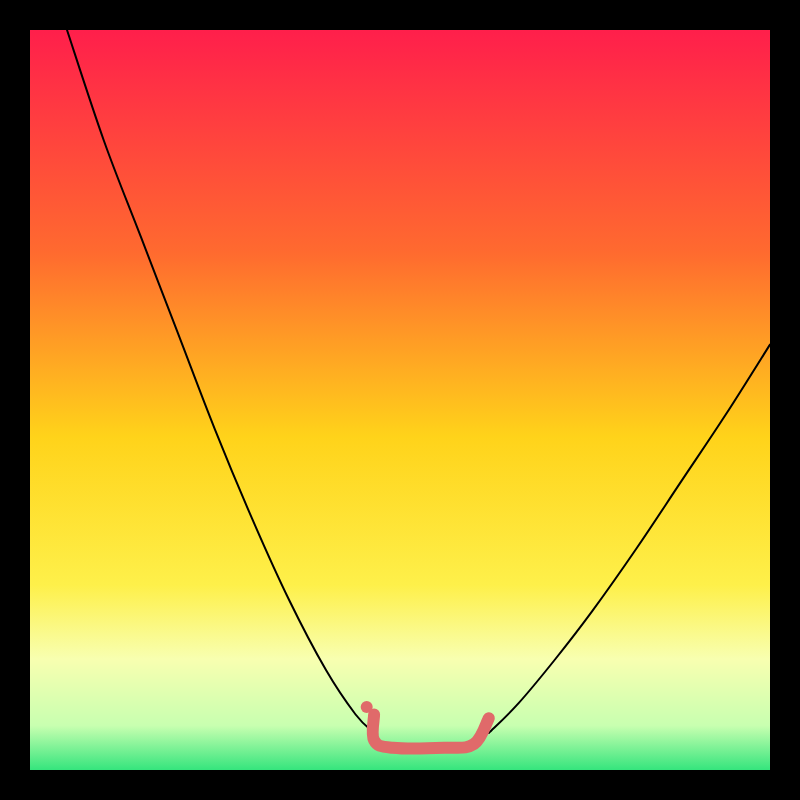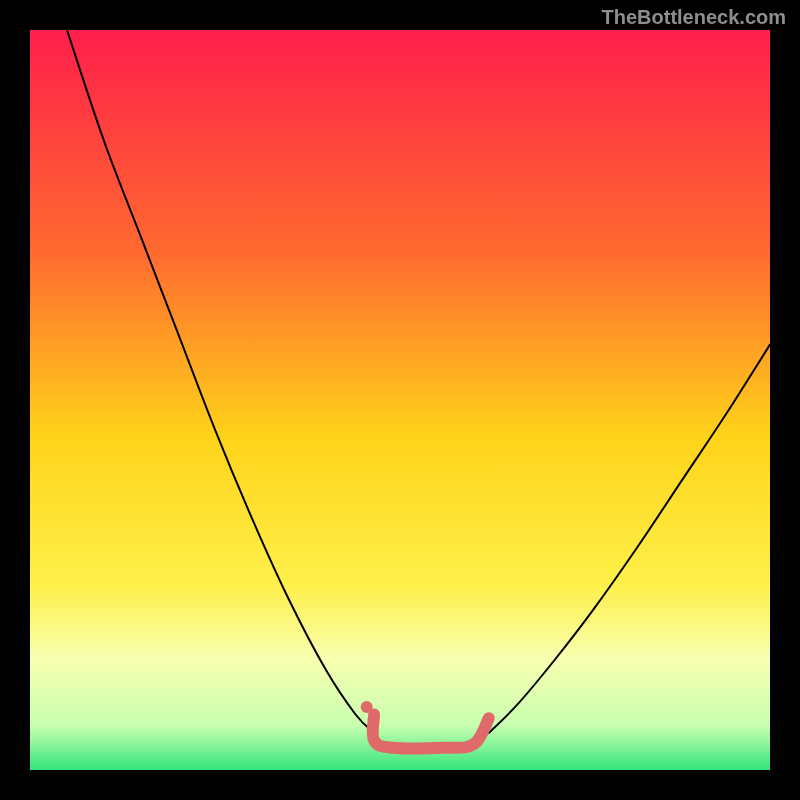--- a/index.html
+++ b/index.html
@@ -56,14 +56,13 @@
       </defs>
       <rect id="bg-rect" x="0" y="0" width="740" height="740" fill="url(#bg-grad)"></rect>
       <g id="series-layer">
           <path d="M 37 0 C 43.66 19.98, 60.68 73.704, 74 111 C 87.32 148.296, 97.68 172.56800000000004, 111 207.20000000000005 C 124.32 241.83200000000005, 134.68 268.76800000000003, 148 303.40000000000003 C 161.32 338.03200000000004, 171.68 366.29999999999995, 185 399.59999999999997 C 198.32 432.9, 208.68 457.764, 222 488.4 C 235.32 519.036, 245.68 542.4939999999999, 259 569.8 C 272.32 597.106, 284.012 619.4540000000001, 296 640.1 C 307.988 660.746, 316.942 673.178, 325.6 684.5 C 334.25800000000004 695.822, 340.77000000000004 699.67, 344.1 703" fill="none" stroke="#000000" stroke-width="2" stroke-linecap="round" stroke-linejoin="round"></path>
           <path d="M 458.8 703 C 464.12800000000004 697.672, 476.41200000000003 686.72, 488.40000000000003 673.4 C 500.38800000000003 660.0799999999999, 512.08 645.65, 525.4 629 C 538.7199999999999 612.35, 547.7479999999999 600.88, 562.4 580.9 C 577.052 560.92, 590.8159999999999 541.31, 606.8 518 C 622.784 494.69, 635.216 475.376, 651.2 451.4 C 667.1840000000001 427.424, 679.6159999999999 409.442, 695.5999999999999 384.8 C 711.584 360.158, 732.008 327.15400000000005, 740 314.50000000000006" fill="none" stroke="#000000" stroke-width="2" stroke-linecap="round" stroke-linejoin="round"></path>
           <path d="M 344.1 684.5 C 344.1 689.162, 340.77000000000004 704.406, 344.1 710.4 C 347.43 716.394, 349.94599999999997 716.468, 362.59999999999997 717.8 C 375.25399999999996 719.132, 399.74800000000005 718.4659999999999, 414.40000000000003 717.8 C 429.052 717.134, 436.008 719.428, 444 714.1 C 451.992 708.772, 456.136 692.8620000000001, 458.8 688.2" fill="none" stroke="#e06a6a" stroke-width="12" stroke-linecap="round" stroke-linejoin="round"></path>
           <circle cx="336.7" cy="677.1" r="6" fill="#e06a6a"></circle>
         </g>
     </svg>
   </div>
-  <div class="watermark">TheBottleneck.com</div>
 </div>
 
 </body></html>

